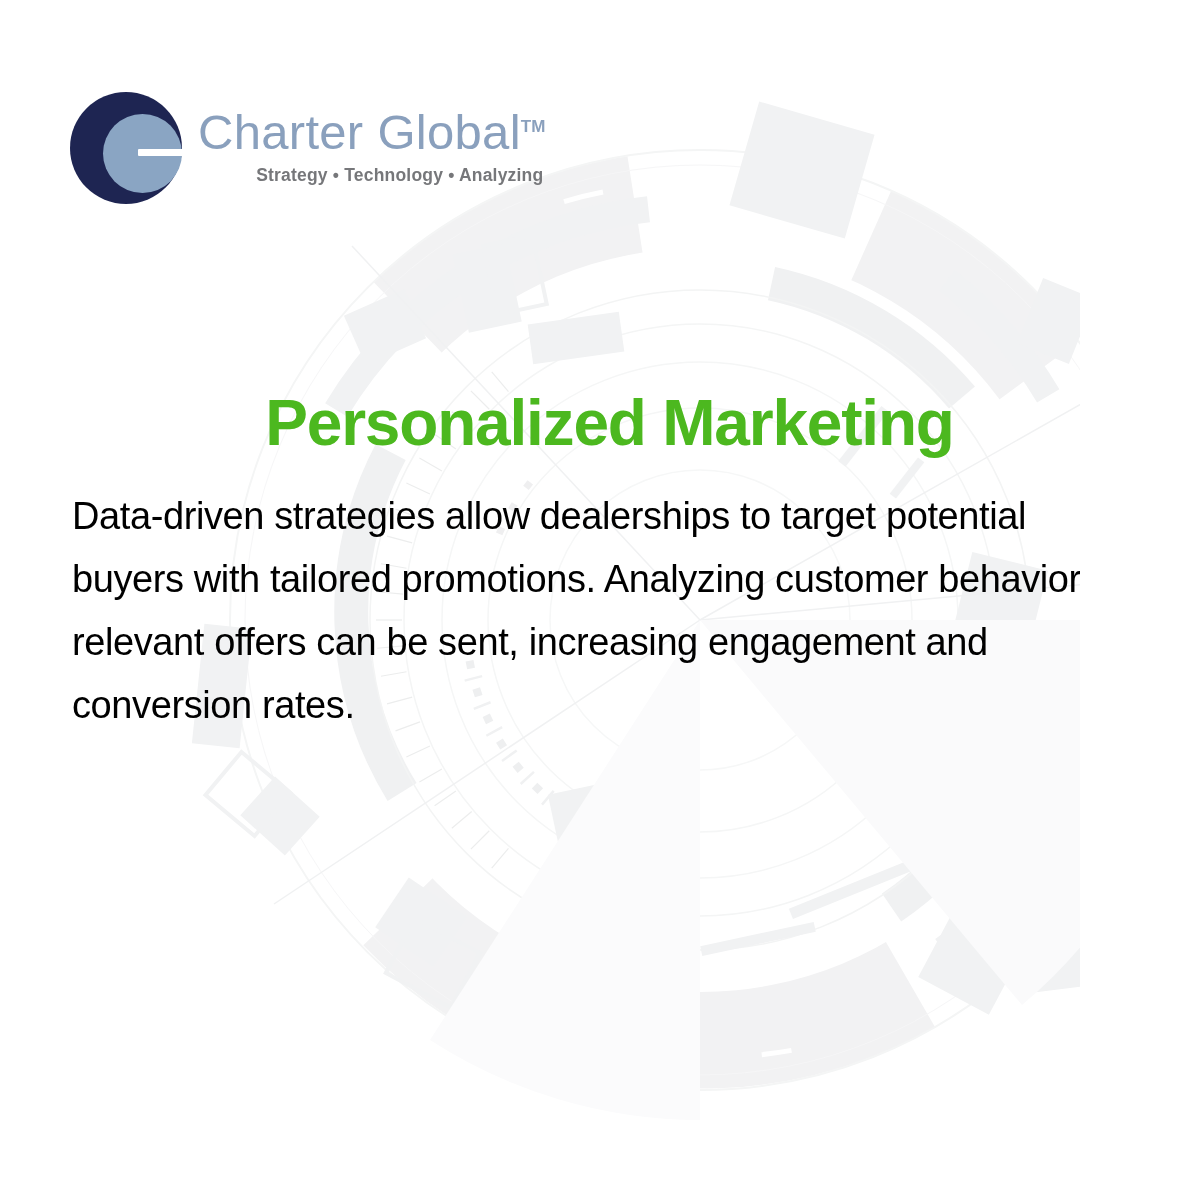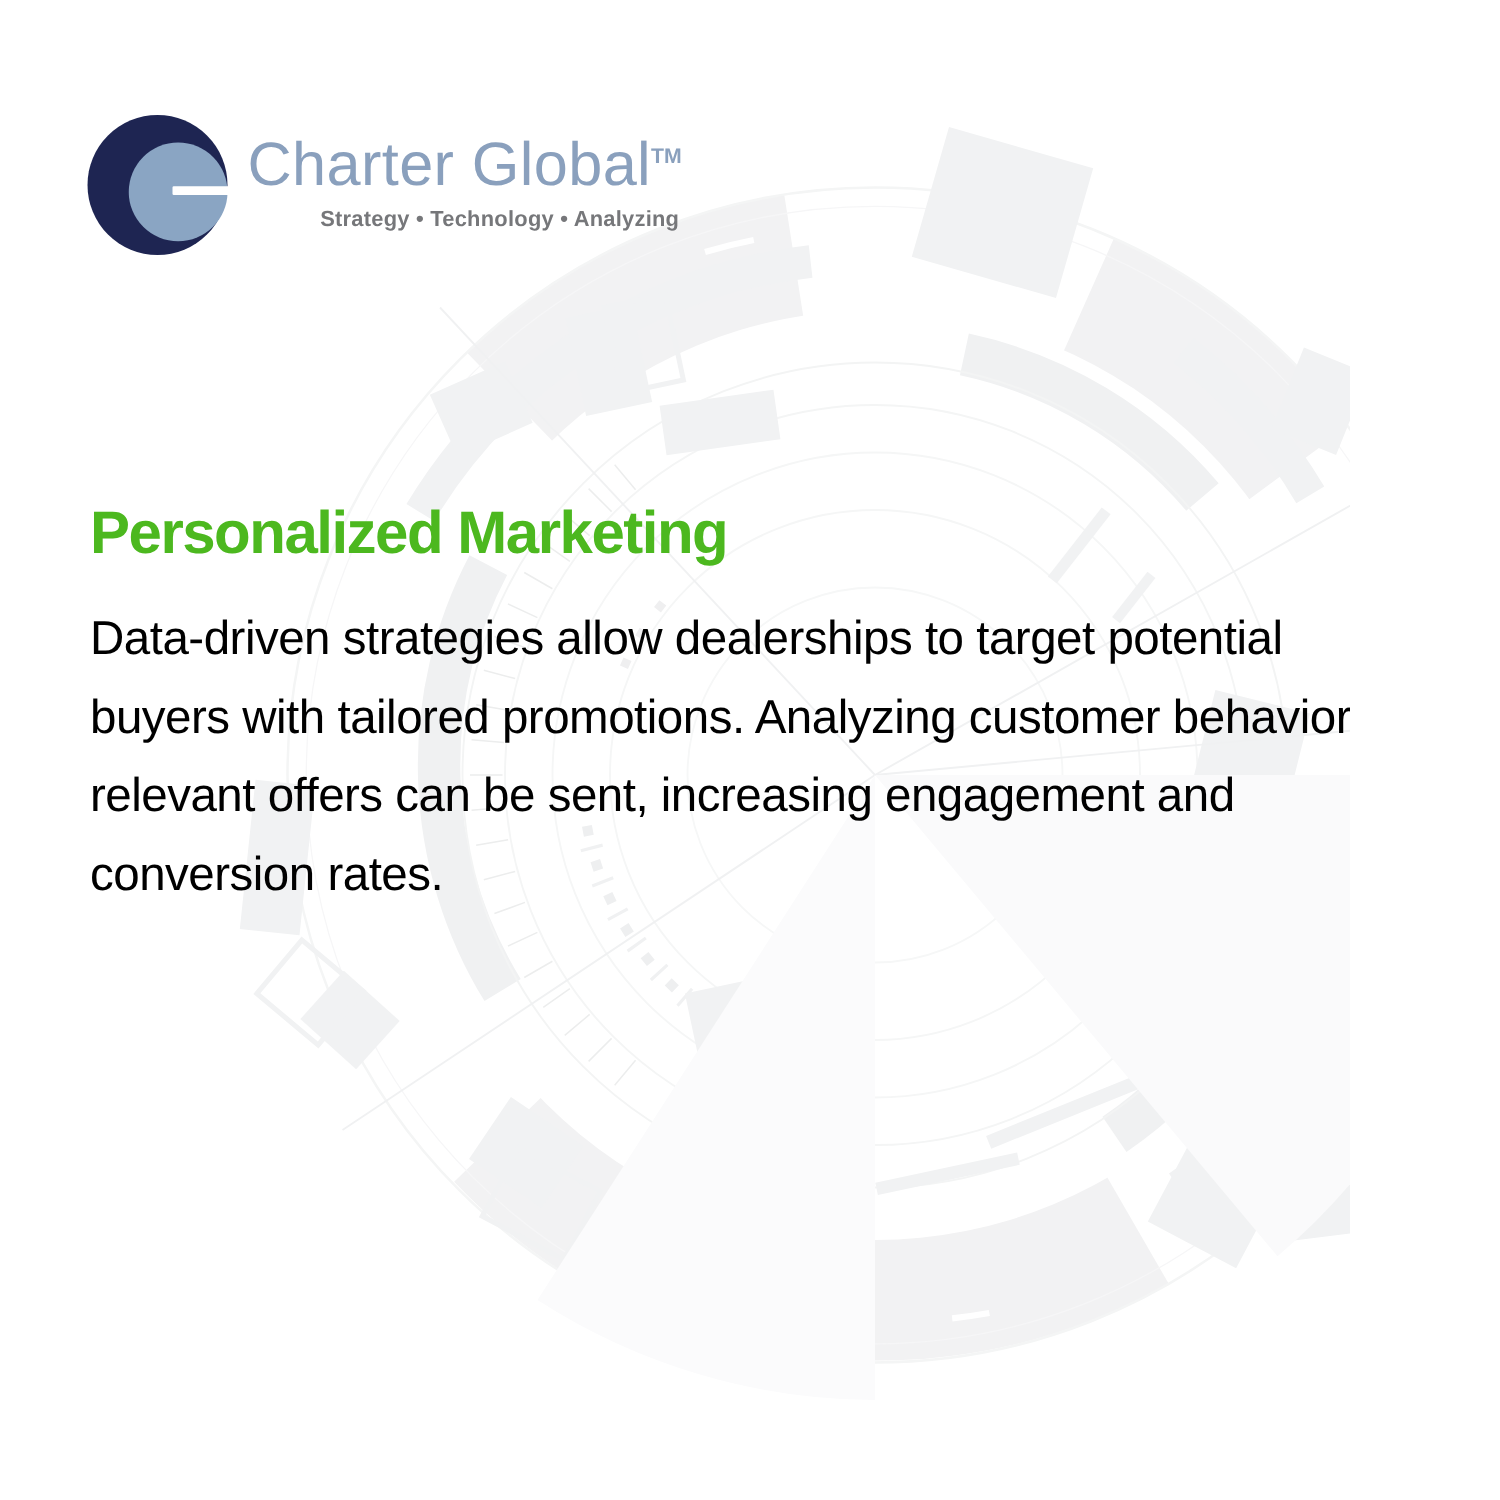--- a/index.html
+++ b/index.html
@@ -111,26 +111,27 @@
   
   #content {
     position: absolute;
     left: 72px;
     top: 390px;
     width: 1075px;
     z-index: 3;
   }
   #headline {
     font-family: "Liberation Sans", sans-serif;
-    font-size: 48px;
+    font-size: 64px;
     font-weight: 700;
     color: #4cb81f;
     letter-spacing: -1.2px;
     line-height: 1.05;
-    margin: 12px 0 28px 0;
+    margin: 0 0 28px 0;
+    text-align: center;
   }
   #body-copy {
     font-family: "Liberation Sans", sans-serif;
     font-size: 38px;
     font-weight: 400;
     color: #000000;
     letter-spacing: -0.4px;
     line-height: 63px;
     margin: 0;
     max-width: 1070px;

